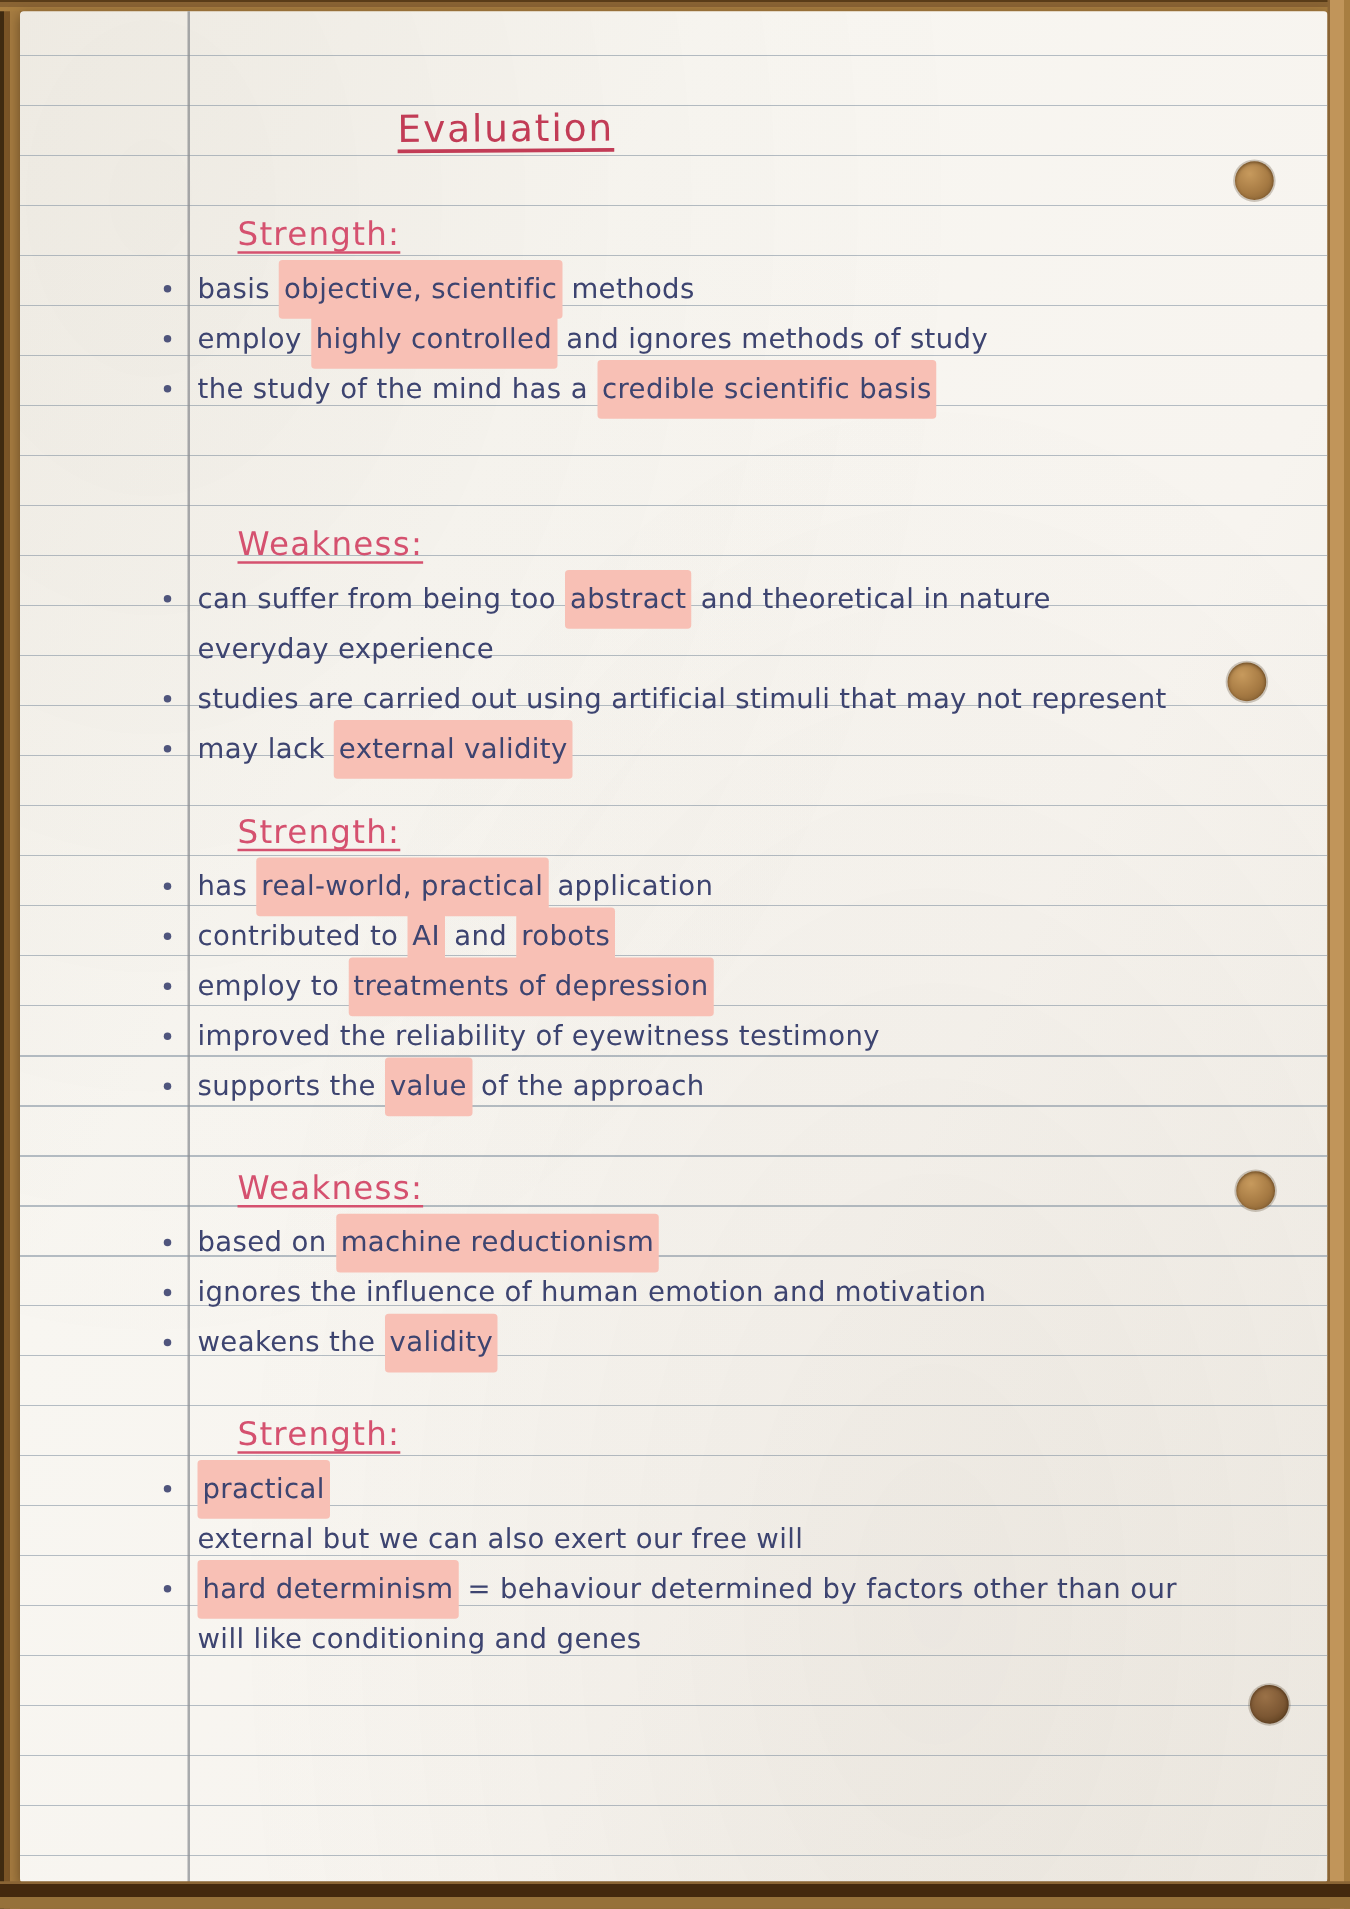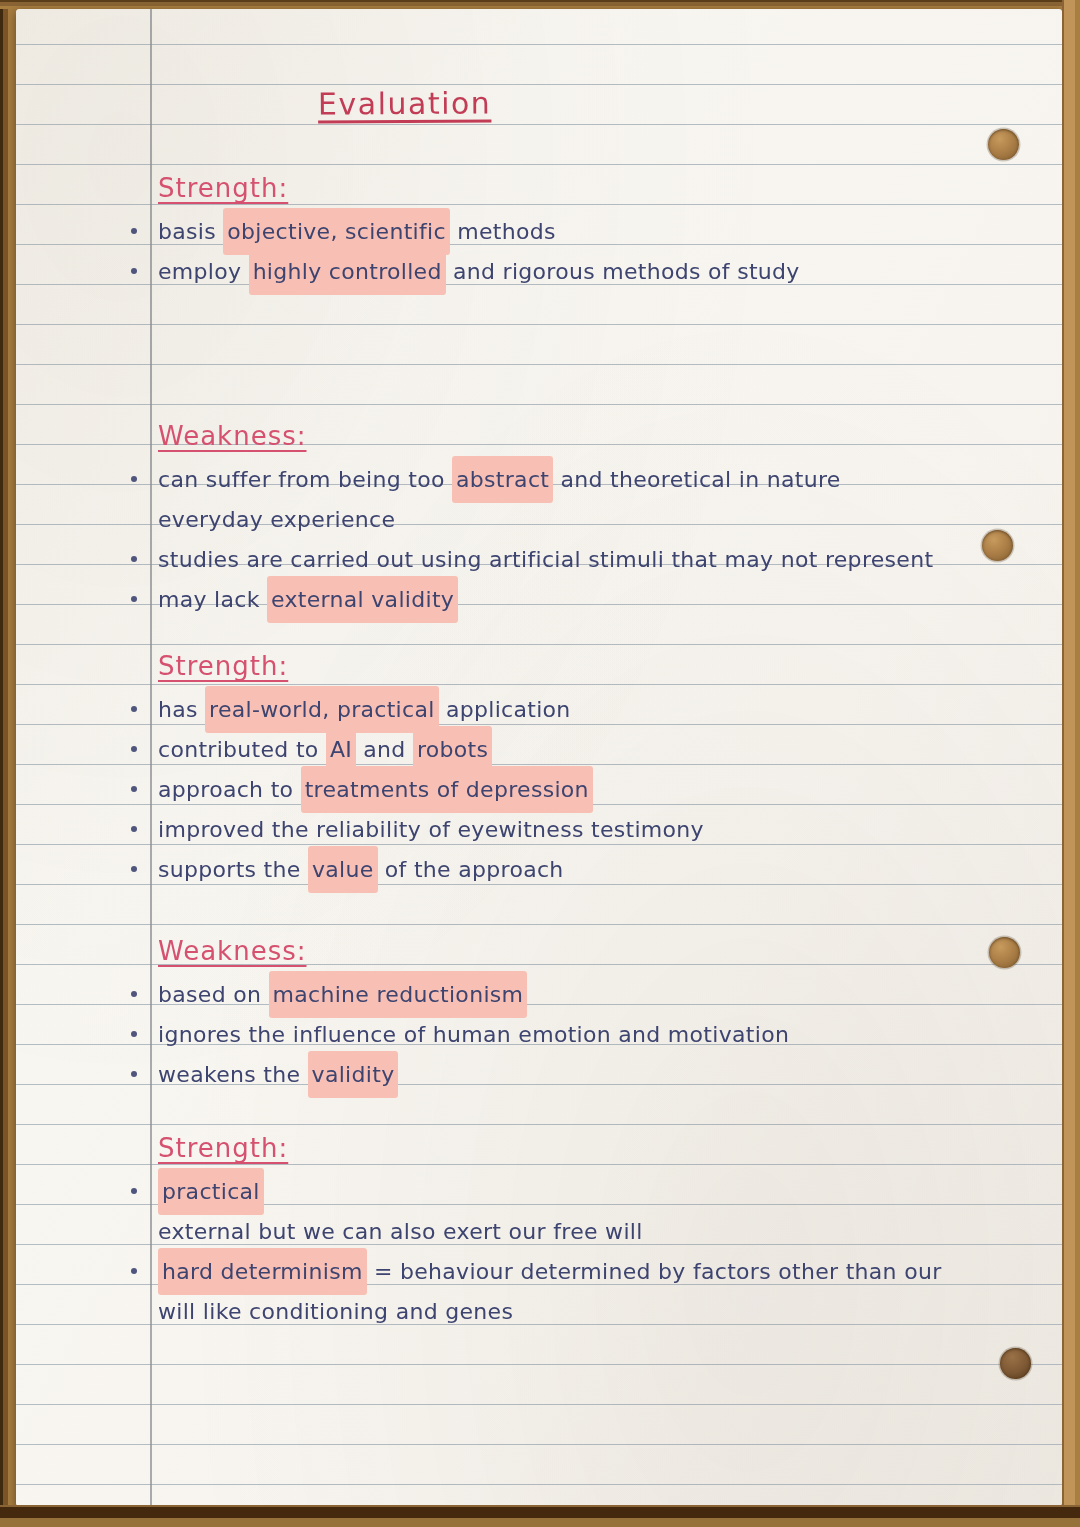--- a/index.html
+++ b/index.html
@@ -33,21 +33,21 @@
     background:var(--margin);opacity:.75;}
 
   .content{position:absolute;inset:0;}
   .page-title{position:absolute;left:318px;top:86px;
     font-size:30px;color:var(--title);letter-spacing:1.5px;
     text-decoration:underline;text-decoration-thickness:2.5px;text-underline-offset:6px;
     transform:rotate(-.4deg);}
   .section{position:absolute;left:158px;width:895px;}
   .section-heading{height:40px;line-height:36px;font-size:26px;color:var(--heading);
     letter-spacing:1px;display:inline-block;
-    text-decoration:underline;text-decoration-thickness:2px;text-underline-offset:5px;}
+    text-decoration:underline;text-decoration-thickness:2px;text-underline-offset:5px;margin-left:32px;}
   .section .lines{margin-top:2px;}
   .line{position:relative;height:40px;line-height:40px;white-space:nowrap;
     font-size:22px;color:var(--ink);letter-spacing:.3px;}
   .line.has-bullet::before{content:"";position:absolute;left:-27px;top:16px;
     width:6px;height:6px;border-radius:50%;background:var(--ink);opacity:.9;}
   .hl{background:var(--hl);padding:11px 4px;border-radius:3px;
     box-decoration-break:clone;}
 
   .hole{position:absolute;width:31px;height:31px;border-radius:50%;
     background:radial-gradient(circle at 38% 32%,#c79a5d 0%,#a67a43 55%,#7d5a2e 100%);
@@ -68,32 +68,33 @@
   <div class="paper">
     <div class="rules"></div>
     <div class="margin-line"></div>
   </div>
 
   <div class="content">
     <div class="page-title">Evaluation</div>
     <div id="sections">
         <div class="section" style="top: 170px;"><div class="section-heading">Strength:</div><div class="lines">
             <div class="line has-bullet"><span>basis </span><span class="hl">objective, scientific</span><span> methods</span></div>
-            <div class="line has-bullet"><span>employ </span><span class="hl">highly controlled</span><span> and rigorous methods of study</span></div>
+            <div class="line has-bullet"><span>employ </span><span class="hl">highly controlled</span><span> and ignores methods of study</span></div>
+            <div class="line has-bullet"><span>the study of the mind has a </span><span class="hl">credible scientific basis</span></div>
           </div></div>
         <div class="section" style="top: 418px;"><div class="section-heading">Weakness:</div><div class="lines">
             <div class="line has-bullet"><span>can suffer from being too </span><span class="hl">abstract</span><span> and theoretical in nature</span></div>
             <div class="line"><span>everyday experience</span></div>
             <div class="line has-bullet"><span>studies are carried out using artificial stimuli that may not represent</span></div>
             <div class="line has-bullet"><span>may lack </span><span class="hl">external validity</span></div>
           </div></div>
         <div class="section" style="top: 648px;"><div class="section-heading">Strength:</div><div class="lines">
             <div class="line has-bullet"><span>has </span><span class="hl">real-world, practical</span><span> application</span></div>
             <div class="line has-bullet"><span>contributed to </span><span class="hl">AI</span><span> and </span><span class="hl">robots</span></div>
-            <div class="line has-bullet"><span>approach to </span><span class="hl">treatments of depression</span></div>
+            <div class="line has-bullet"><span>employ to </span><span class="hl">treatments of depression</span></div>
             <div class="line has-bullet"><span>improved the reliability of eyewitness testimony</span></div>
             <div class="line has-bullet"><span>supports the </span><span class="hl">value</span><span> of the approach</span></div>
           </div></div>
         <div class="section" style="top: 933px;"><div class="section-heading">Weakness:</div><div class="lines">
             <div class="line has-bullet"><span>based on </span><span class="hl">machine reductionism</span></div>
             <div class="line has-bullet"><span>ignores the influence of human emotion and motivation</span></div>
             <div class="line has-bullet"><span>weakens the </span><span class="hl">validity</span></div>
           </div></div>
         <div class="section" style="top: 1130px;"><div class="section-heading">Strength:</div><div class="lines">
             <div class="line has-bullet"><span class="hl">practical</span></div>

